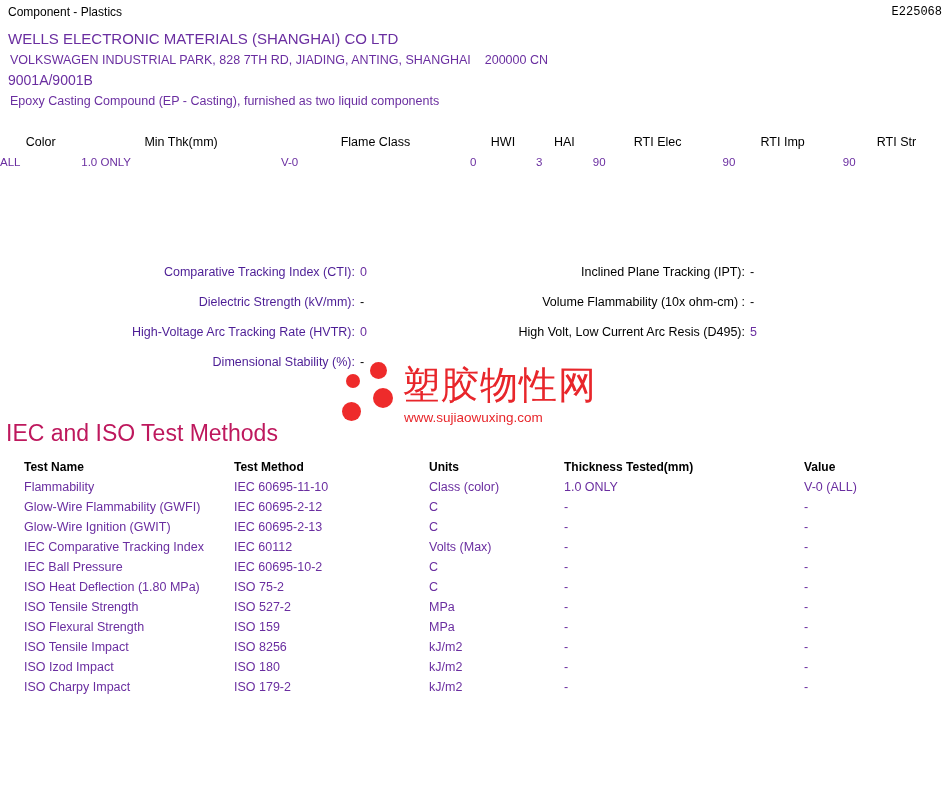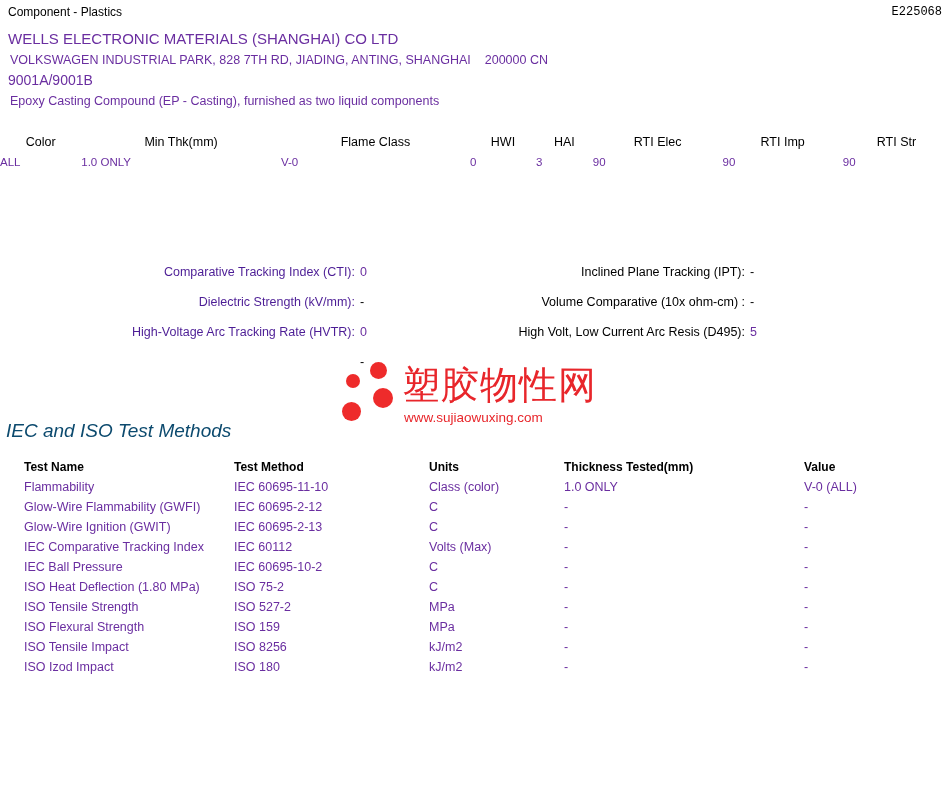--- a/index.html
+++ b/index.html
@@ -173,23 +173,22 @@
     top: 48px;
     font-size: 13.5px;
     color: #e8262b;
   }
 
   
   .section-title {
     position: absolute;
     left: 6px;
     top: 420px;
-    font-size: 19px;
-    color: #0c4a6e;
-    font-style: italic;
+    font-size: 23px;
+    color: #be185d;
   }
 
   
   .test-table {
     position: absolute;
     left: 24px;
     top: 457px;
     width: 900px;
     border-collapse: collapse;
   }
@@ -264,30 +263,31 @@
   <div class="mid">
     <div class="mid-row">
       <div class="mid-lab-a">Comparative Tracking Index (CTI):</div>
       <div class="mid-val-a">0</div>
       <div class="mid-lab-b">Inclined Plane Tracking (IPT):</div>
       <div class="mid-val-b mid-val-black">-</div>
     </div>
     <div class="mid-row">
       <div class="mid-lab-a">Dielectric Strength (kV/mm):</div>
       <div class="mid-val-a mid-val-black">-</div>
-      <div class="mid-lab-b">Volume Comparative (10x ohm-cm) :</div>
+      <div class="mid-lab-b">Volume Flammability (10x ohm-cm) :</div>
       <div class="mid-val-b mid-val-black">-</div>
     </div>
     <div class="mid-row">
       <div class="mid-lab-a">High-Voltage Arc Tracking Rate (HVTR):</div>
       <div class="mid-val-a">0</div>
       <div class="mid-lab-b">High Volt, Low Current Arc Resis (D495):</div>
       <div class="mid-val-b">5</div>
     </div>
     <div class="mid-row">
+      <div class="mid-lab-a">Dimensional Stability (%):</div>
       <div class="mid-val-a mid-val-black">-</div>
       <div class="mid-lab-b"></div>
       <div class="mid-val-b mid-val-black"></div>
     </div>
   </div>
 
   <div class="watermark">
     <div class="wm-dots">
       <span class="wm-dot wm-d1"></span>
       <span class="wm-dot wm-d2"></span>
@@ -374,16 +374,23 @@
         <td class="c3">-</td>
         <td class="c4">-</td>
       </tr>
       <tr>
         <td class="c0">ISO Izod Impact</td>
         <td class="c1">ISO 180</td>
         <td class="c2">kJ/m2</td>
         <td class="c3">-</td>
         <td class="c4">-</td>
       </tr>
+      <tr>
+        <td class="c0">ISO Charpy Impact</td>
+        <td class="c1">ISO 179-2</td>
+        <td class="c2">kJ/m2</td>
+        <td class="c3">-</td>
+        <td class="c4">-</td>
+      </tr>
     </tbody>
   </table>
 
 </div>
 
 </body></html>

